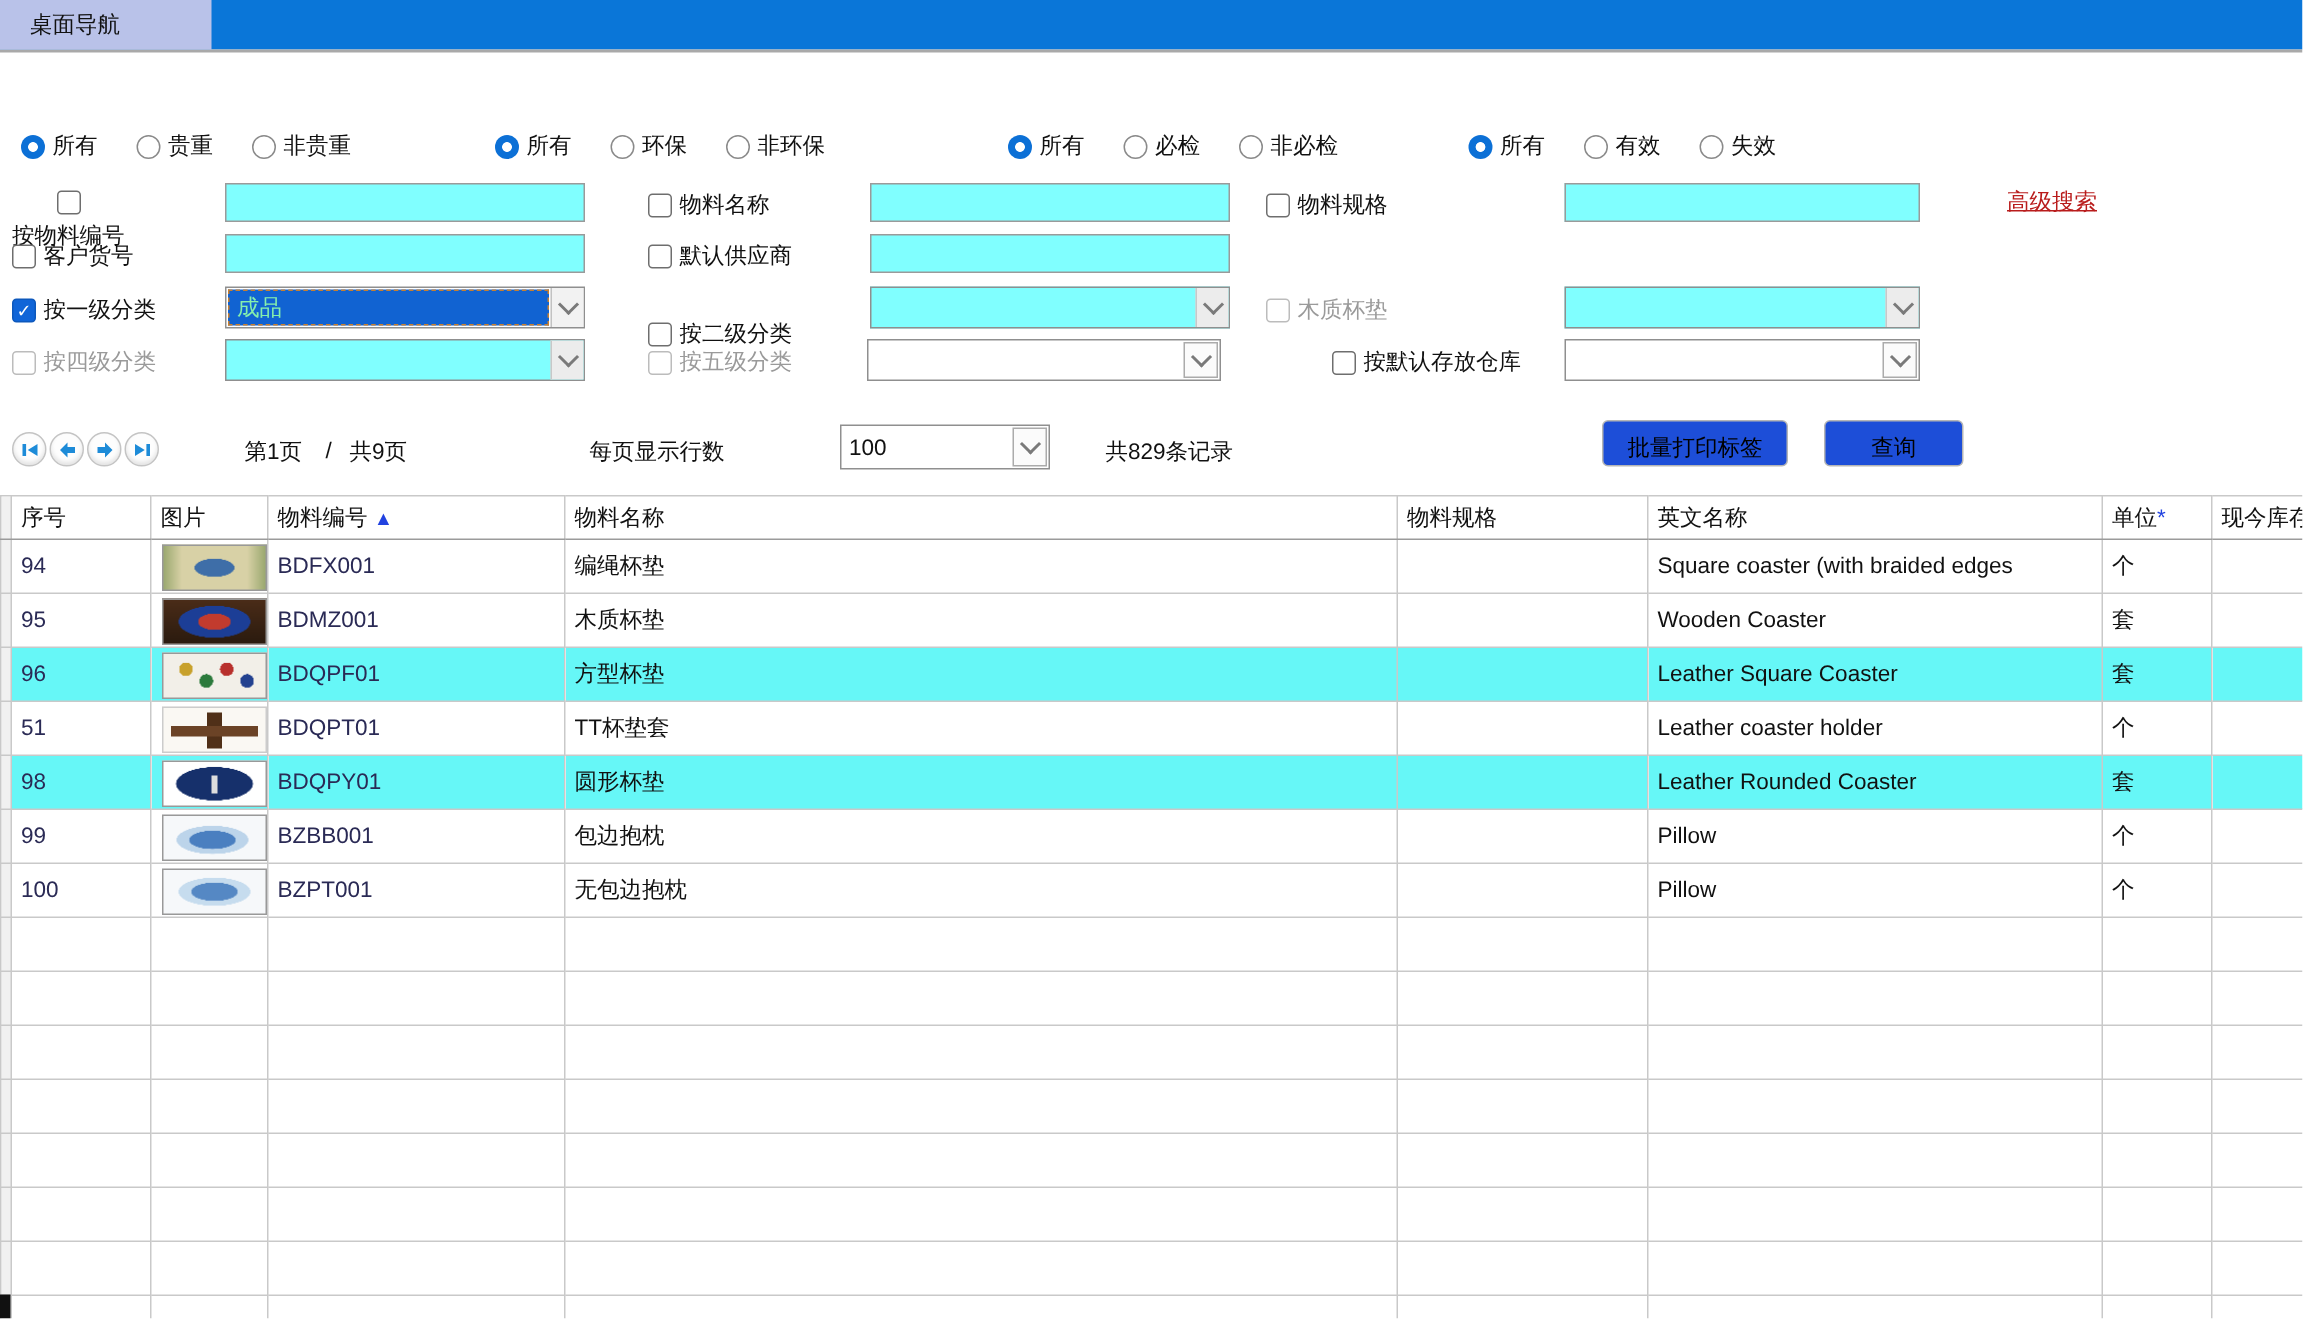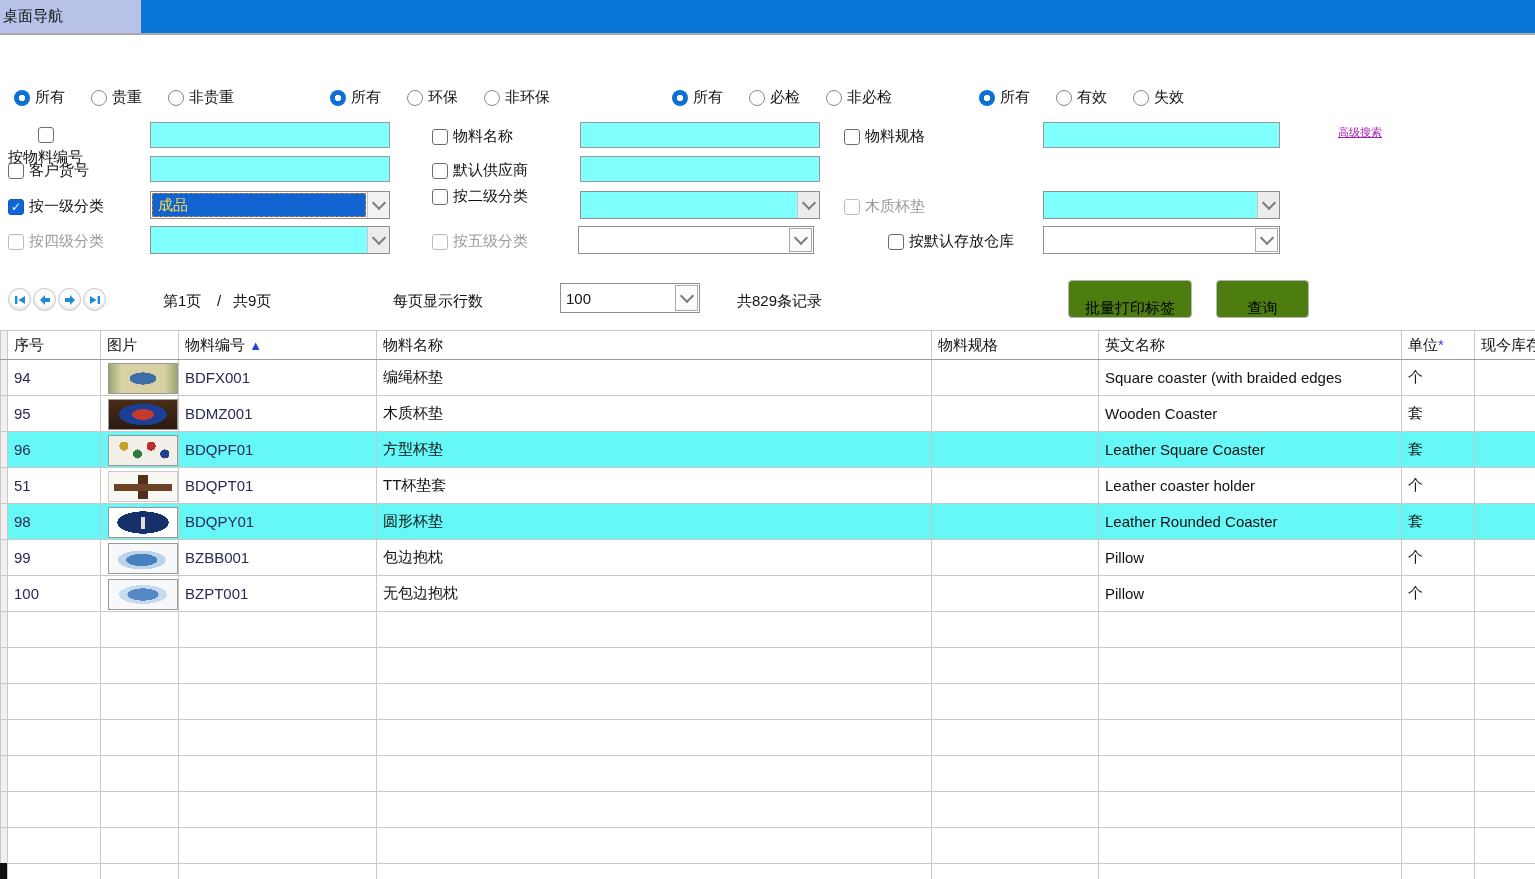--- a/index.html
+++ b/index.html
@@ -4,21 +4,21 @@
 <style>
   html,body{margin:0;padding:0;}
   body{width:1535px;height:879px;overflow:hidden;background:#fff;
        font-family:"Liberation Sans","DejaVu Sans",sans-serif;color:#111;}
   .screen{position:relative;width:1535px;height:879px;overflow:hidden;}
 
   
   .tabbar{position:absolute;left:0;top:0;width:100%;height:33px;background:#0a76d8;}
   .tabline{position:absolute;left:0;top:33px;width:100%;height:2px;background:#a9a9a9;}
   .tab{position:absolute;top:0;height:33px;display:flex;align-items:center;font-size:15px;box-sizing:border-box;}
-  .tab.inactive{left:0;width:141px;background:#b9c2e9;padding-left:3px;}
+  .tab.inactive{left:0;width:141px;background:#b9c2e9;padding-left:20px;}
   .tab.active{left:145px;width:252px;background:#fff;height:35px;padding-left:8px;z-index:2;}
   .tab .close{position:absolute;left:133px;top:7px;width:20px;height:20px;color:#666;
               font-size:17px;line-height:20px;text-align:center;cursor:pointer;}
 
   
   .abs{position:absolute;}
   .lbl{font-size:15px;display:inline-flex;align-items:center;gap:5px;white-space:nowrap;}
   .lbl.dis{color:#9a9a9a;}
 
   .radio{width:16px;height:16px;border-radius:50%;border:1px solid #8a8a8a;background:#fff;box-sizing:border-box;flex:0 0 auto;}
@@ -36,31 +36,31 @@
   .select{position:absolute;height:28px;border:1px solid #8f8f8f;background:#fff;box-sizing:border-box;
           display:flex;align-items:stretch;font-size:15px;}
   .select.cyan{background:#80ffff;}
   .select .val{flex:1;display:flex;align-items:center;padding:0 5px;overflow:hidden;white-space:nowrap;}
   .select .btn{width:21px;display:flex;align-items:center;justify-content:center;background:#f2f2f2;
                border-left:1px solid #c2c2c2;}
   .select.boxbtn .btn{border:1px solid #ababab;margin:1px;background:#fbfbfb;}
   .select.cyan .btn{background:#ececec;border-left:1px solid #c8c8c8;}
   .chev{width:8px;height:8px;border-right:2px solid #7a7a7a;border-bottom:2px solid #7a7a7a;
         transform:rotate(45deg);margin-top:-4px;}
-  .select.sel-active .val{background:#1163d2;color:#fde047;margin:1px;border:1px dashed #c77f2f;}
-
-  .link{font-size:11px;color:#a21caf;text-decoration:underline;cursor:pointer;}
+  .select.sel-active .val{background:#1163d2;color:#86efac;margin:1px;border:1px dashed #c77f2f;}
+
+  .link{font-size:15px;color:#b91c1c;text-decoration:underline;cursor:pointer;}
 
   
   .navbtn{position:absolute;width:23px;height:23px;border-radius:50%;background:#fdfdfd;border:1px solid #c4c4c4;
           box-shadow:inset 0 -2px 3px rgba(0,0,0,.10);display:flex;align-items:center;justify-content:center;
           box-sizing:border-box;cursor:pointer;}
   .ptext{position:absolute;font-size:15px;white-space:nowrap;}
-  .btn-lg{position:absolute;height:31px;border:1px solid #b5b5b5;border-radius:4px;background:#4d7c0f;
-          font-size:15px;font-family:Liberation Mono, monospace;padding:18px 16px;cursor:pointer;}
+  .btn-lg{position:absolute;height:31px;border:1px solid #b5b5b5;border-radius:4px;background:#1d4ed8;
+          font-size:15px;font-family:Liberation Mono, monospace;padding:8px 16px;cursor:pointer;}
 
   
   .gridwrap{position:absolute;left:0;top:330px;width:1535px;height:549px;overflow:hidden;}
   table.grid{border-collapse:collapse;table-layout:fixed;width:1594px;}
   table.grid th,table.grid td{border:1px solid #c9c9c9;font-size:15px;font-weight:normal;text-align:left;
           padding:0 0 0 6px;overflow:hidden;white-space:nowrap;box-sizing:border-box;}
   table.grid th{height:29px;border-bottom:1px solid #9b9b9b;background:#fff;}
   table.grid td{height:36px;background:#fff;}
   td.selcell,th.selcell{background:#f1f1f1 !important;padding:0;border-left:1px solid #444;}
   tr.hl td{background:#66f7f7;}
@@ -186,21 +186,21 @@
   <span class="abs lbl" style="left:8px;top:197px;">
       <span class="cb on">✓</span>
       <span>按一级分类</span>
     </span>
   <div class="select sel-active" style="left:150px;top:191px;width:240px;">
     <span class="val">成品</span>
     <span class="btn">
         <span class="chev"></span>
       </span>
   </div>
-  <span class="abs lbl" style="left:432px;top:187px;">
+  <span class="abs lbl" style="left:432px;top:213px;">
       <span class="cb"></span>
       <span>按二级分类</span>
     </span>
   <div class="select cyan" style="left:580px;top:191px;width:240px;">
     <span class="val"></span>
     <span class="btn">
         <span class="chev"></span>
       </span>
   </div>
   <span class="abs lbl dis" style="left:844px;top:197px;">

